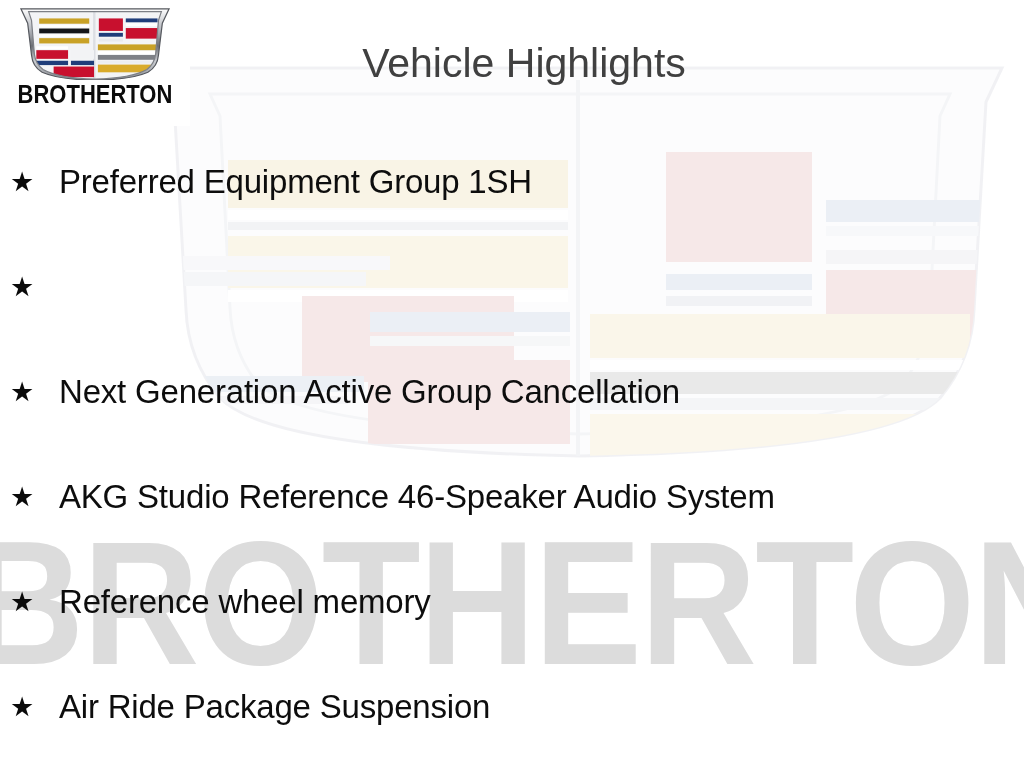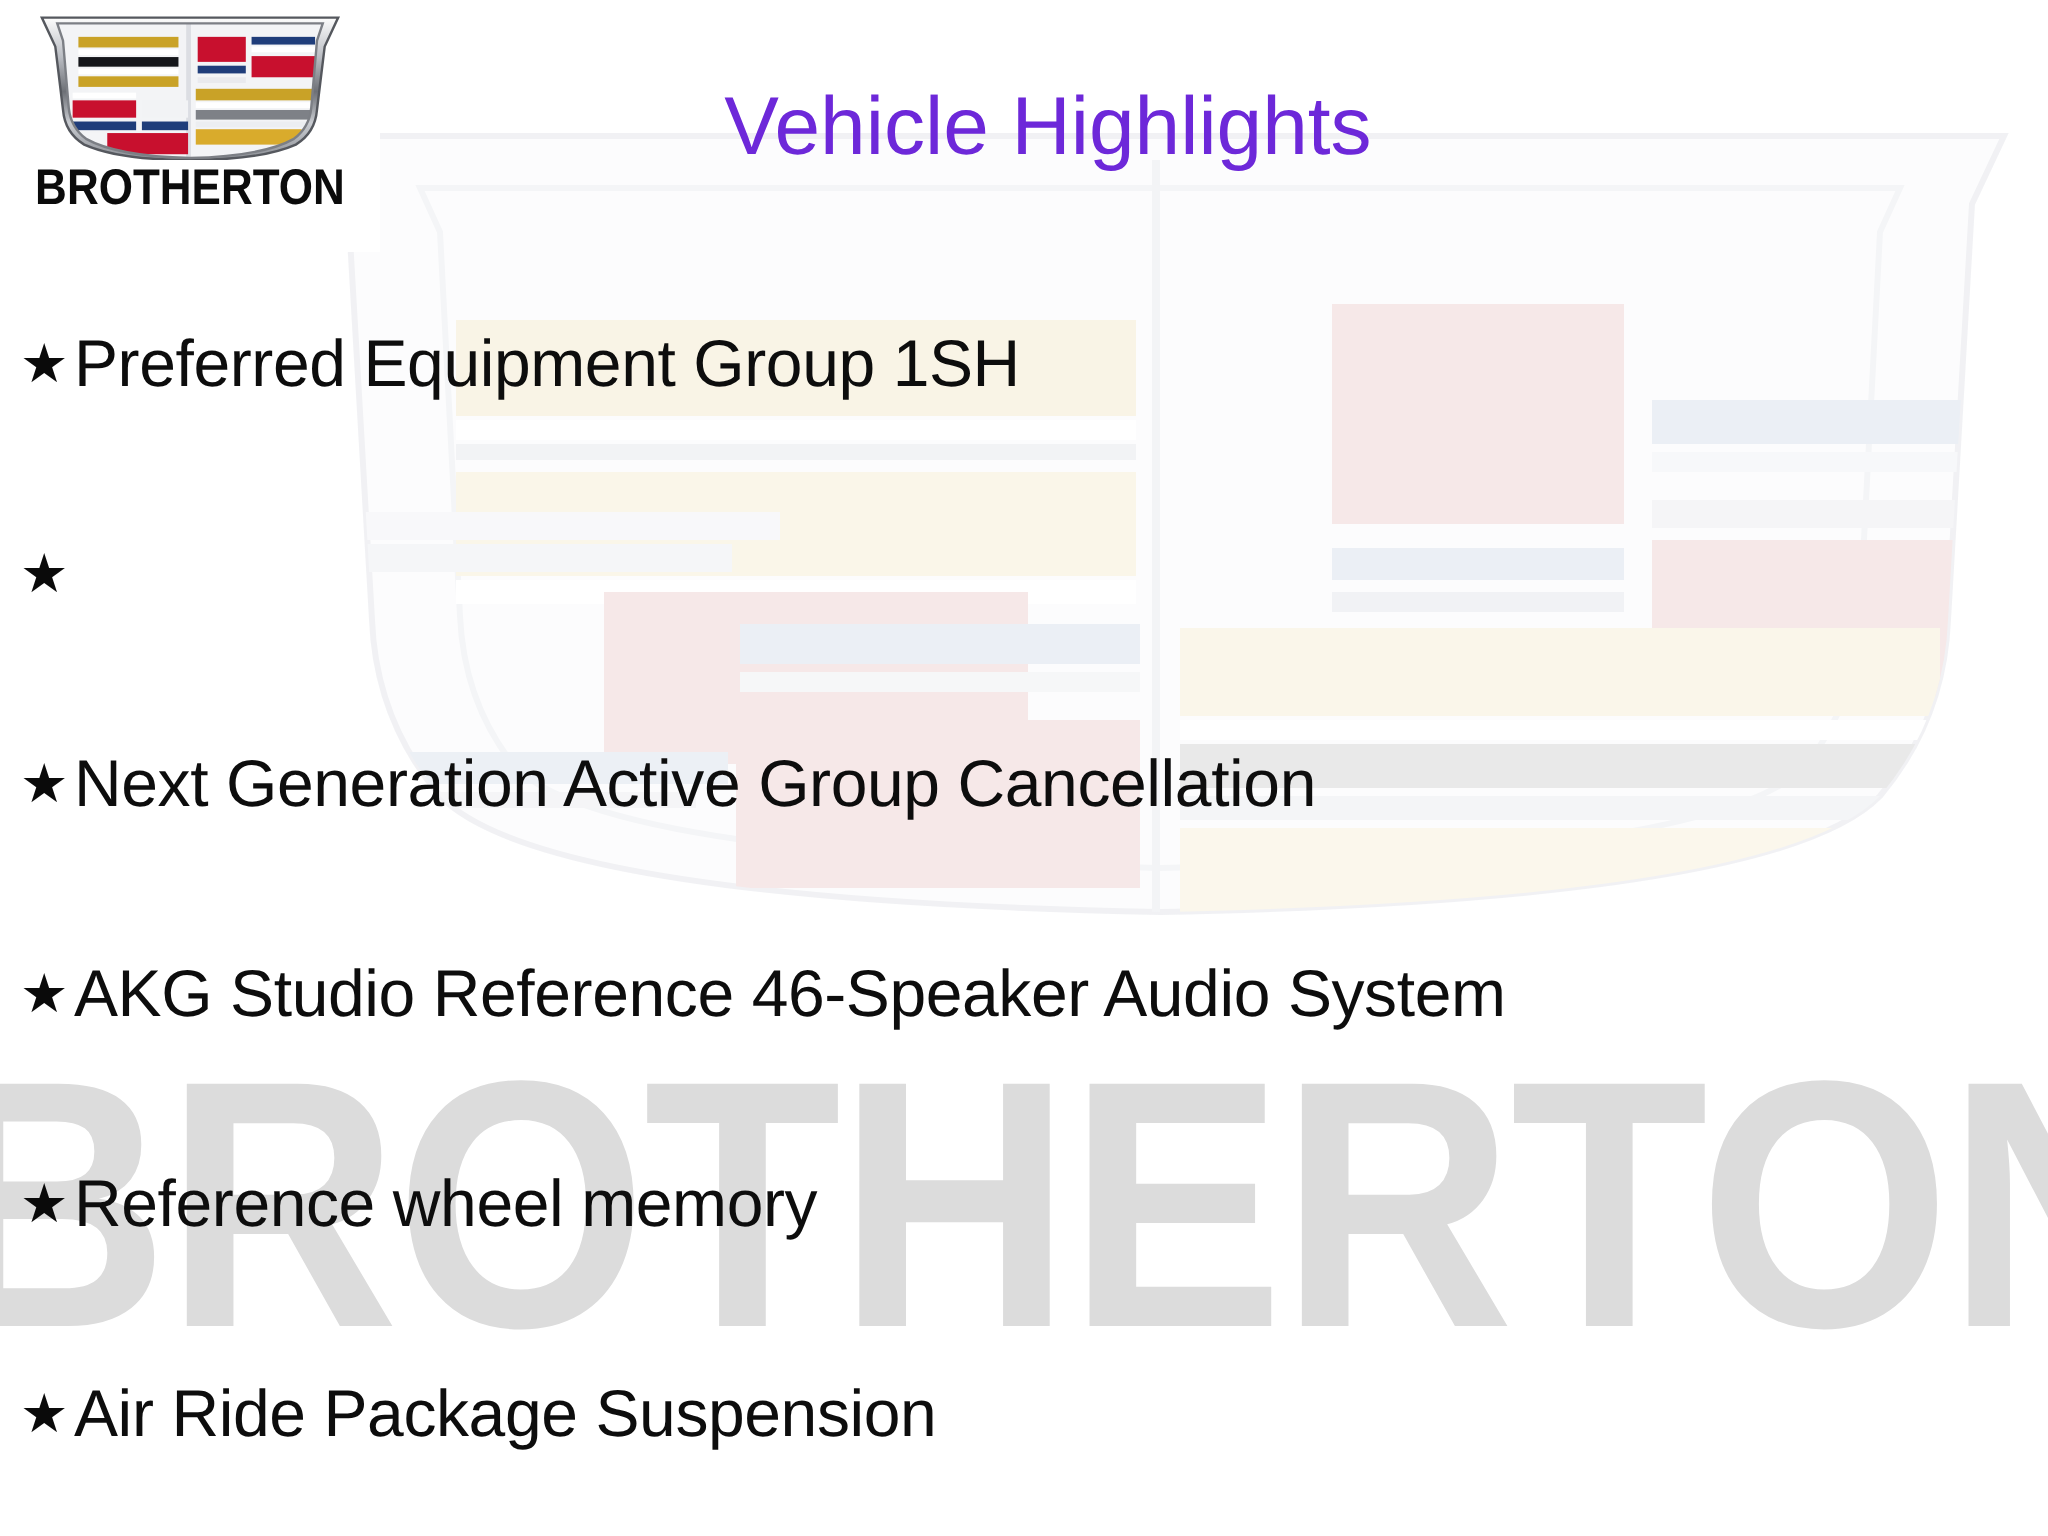--- a/index.html
+++ b/index.html
@@ -96,21 +96,21 @@
   
   .slide-title {
     position: absolute;
     left: 0;
     right: 16px;
     top: 41px;
     text-align: center;
     padding-left: 40px;
     font-size: 41px;
     line-height: 1.1;
-    color: #6d28d9;
+    color: #404040;
     font-weight: normal;
     letter-spacing: 0px;
     z-index: 3;
     user-select: none;
   }
 
   
   .highlights-list {
     position: absolute;
     left: 0;
@@ -132,21 +132,21 @@
     flex: 0 0 auto;
     width: 26px;
     font-size: 27px;
     line-height: 44px;
     color: #0a0a0a;
     text-align: left;
     user-select: none;
   }
   .highlight-text {
     flex: 1 1 auto;
-    margin-left: 1px;
+    margin-left: 23px;
     font-size: 33px;
     line-height: 44px;
     color: #0d0d0d;
     white-space: nowrap;
     letter-spacing: -0.2px;
   }
 </style>
 </head>
 <body>
 

